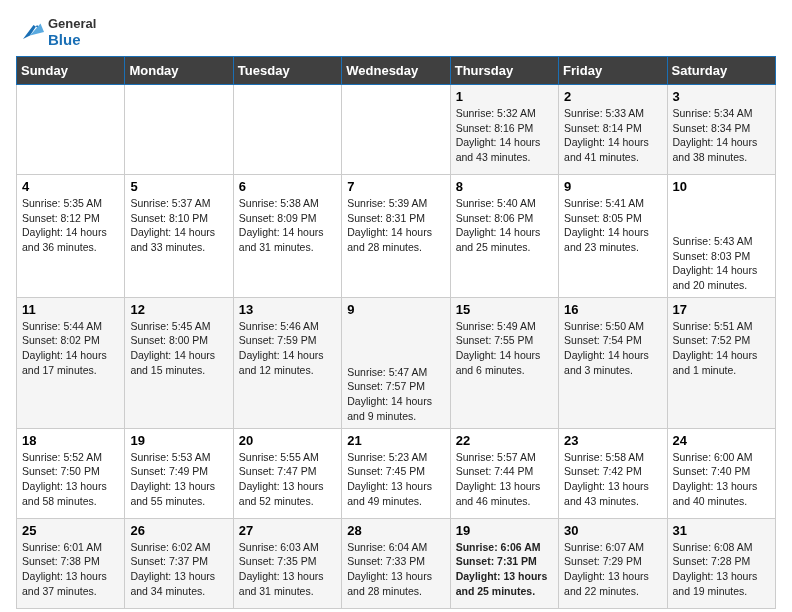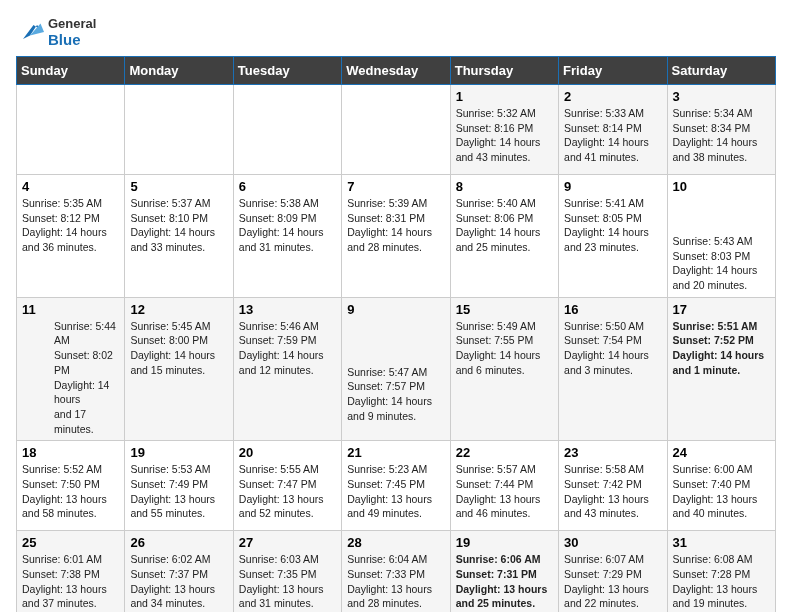--- a/index.html
+++ b/index.html
@@ -185,21 +185,21 @@
           <div class="day-num">10</div>
           <div class="day-info" style="white-space: pre-line; margin-top: 40px;">Sunrise: 5:43 AM
 Sunset: 8:03 PM
 Daylight: 14 hours
 and 20 minutes.</div>
         </td>
       </tr>
       <tr>
         <td>
           <div class="day-num">11</div>
-          <div class="day-info" style="white-space: pre-line; margin-left: 32px;">Sunrise: 5:44 AM
+          <div class="day-info" style="white-space: pre-line;">Sunrise: 5:44 AM
 Sunset: 8:02 PM
 Daylight: 14 hours
 and 17 minutes.</div>
         </td>
         <td>
           <div class="day-num">12</div>
           <div class="day-info" style="white-space: pre-line;">Sunrise: 5:45 AM
 Sunset: 8:00 PM
 Daylight: 14 hours
 and 15 minutes.</div>
@@ -227,21 +227,21 @@
         </td>
         <td>
           <div class="day-num">16</div>
           <div class="day-info" style="white-space: pre-line;">Sunrise: 5:50 AM
 Sunset: 7:54 PM
 Daylight: 14 hours
 and 3 minutes.</div>
         </td>
         <td>
           <div class="day-num">17</div>
-          <div class="day-info" style="white-space: pre-line; font-weight: bold;">Sunrise: 5:51 AM
+          <div class="day-info" style="white-space: pre-line;">Sunrise: 5:51 AM
 Sunset: 7:52 PM
 Daylight: 14 hours
 and 1 minute.</div>
         </td>
       </tr>
       <tr>
         <td>
           <div class="day-num">18</div>
           <div class="day-info" style="white-space: pre-line;">Sunrise: 5:52 AM
 Sunset: 7:50 PM

